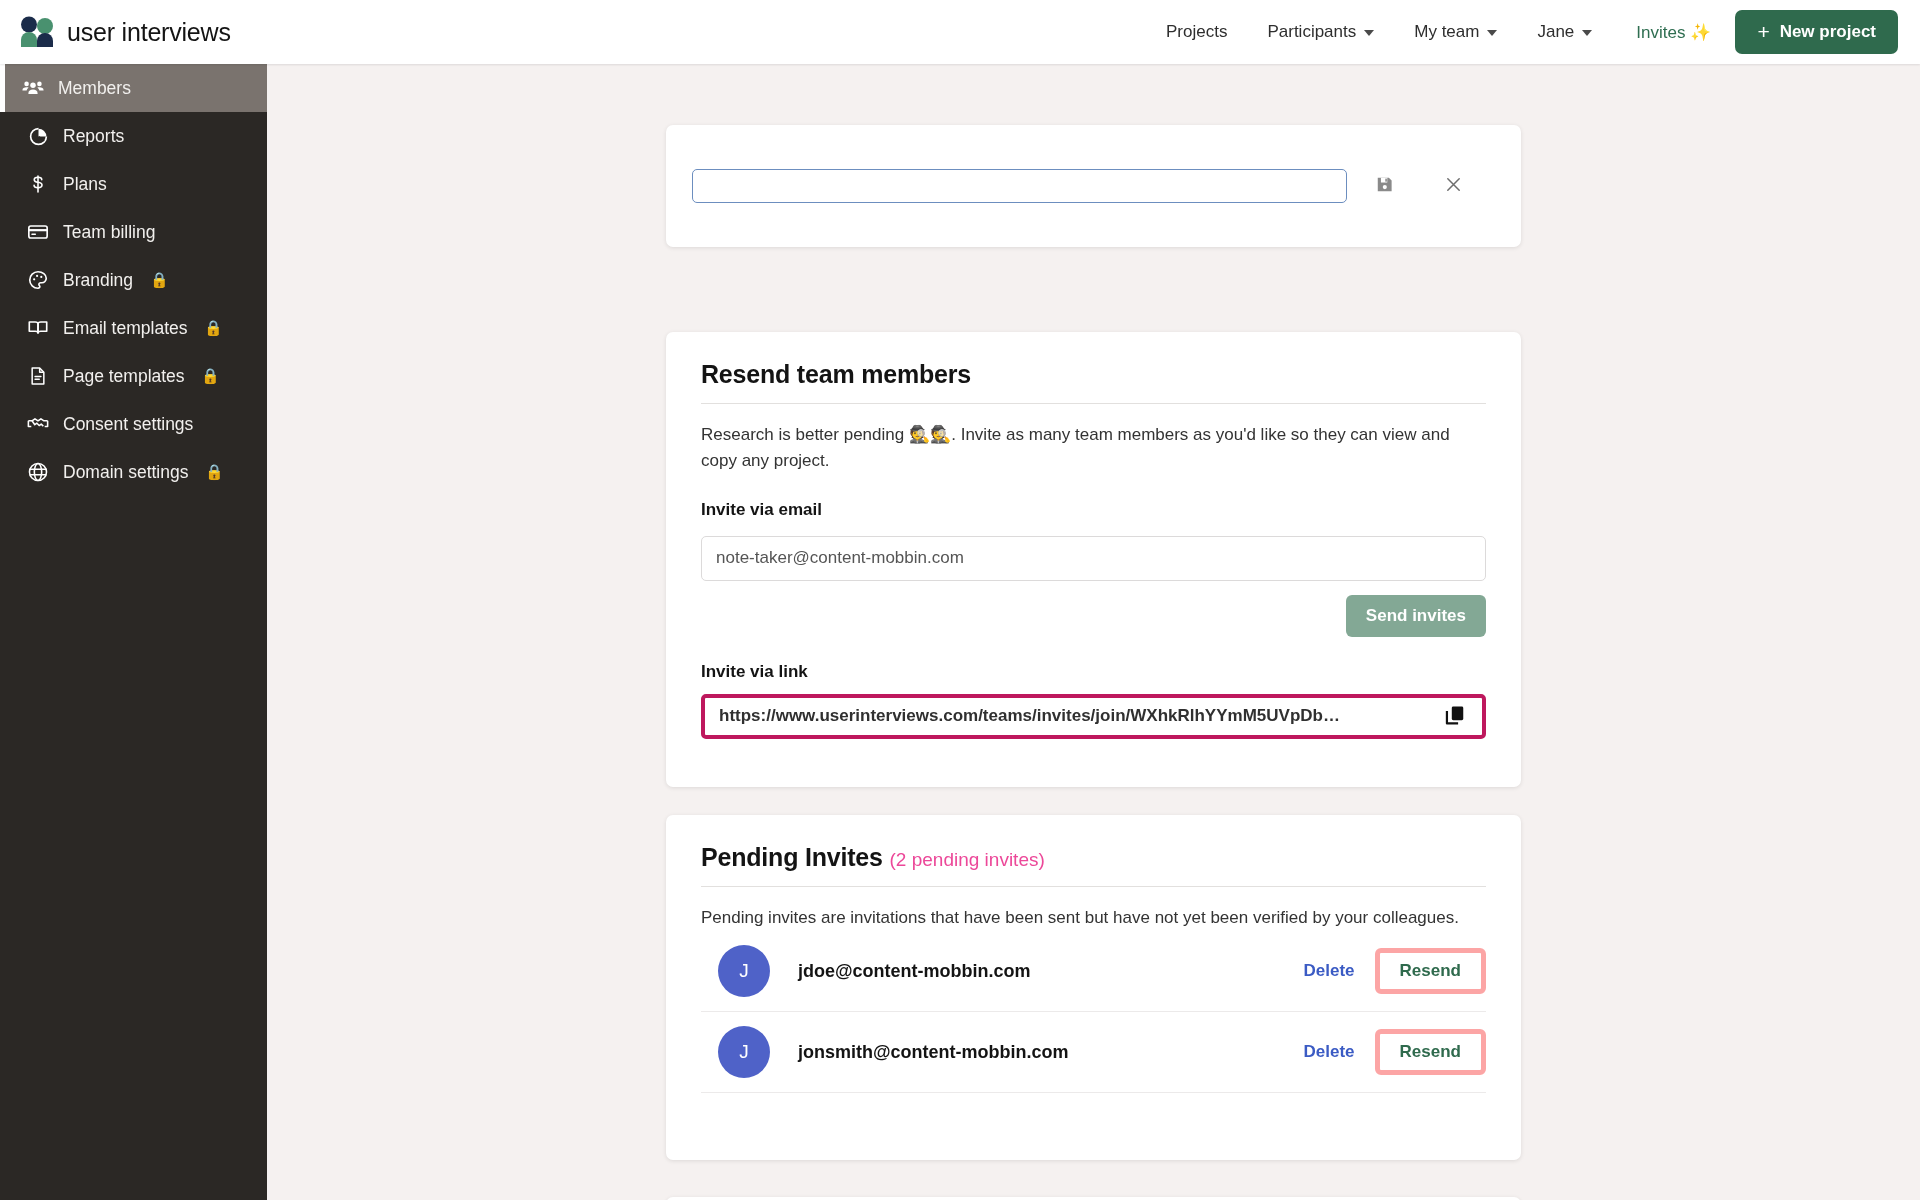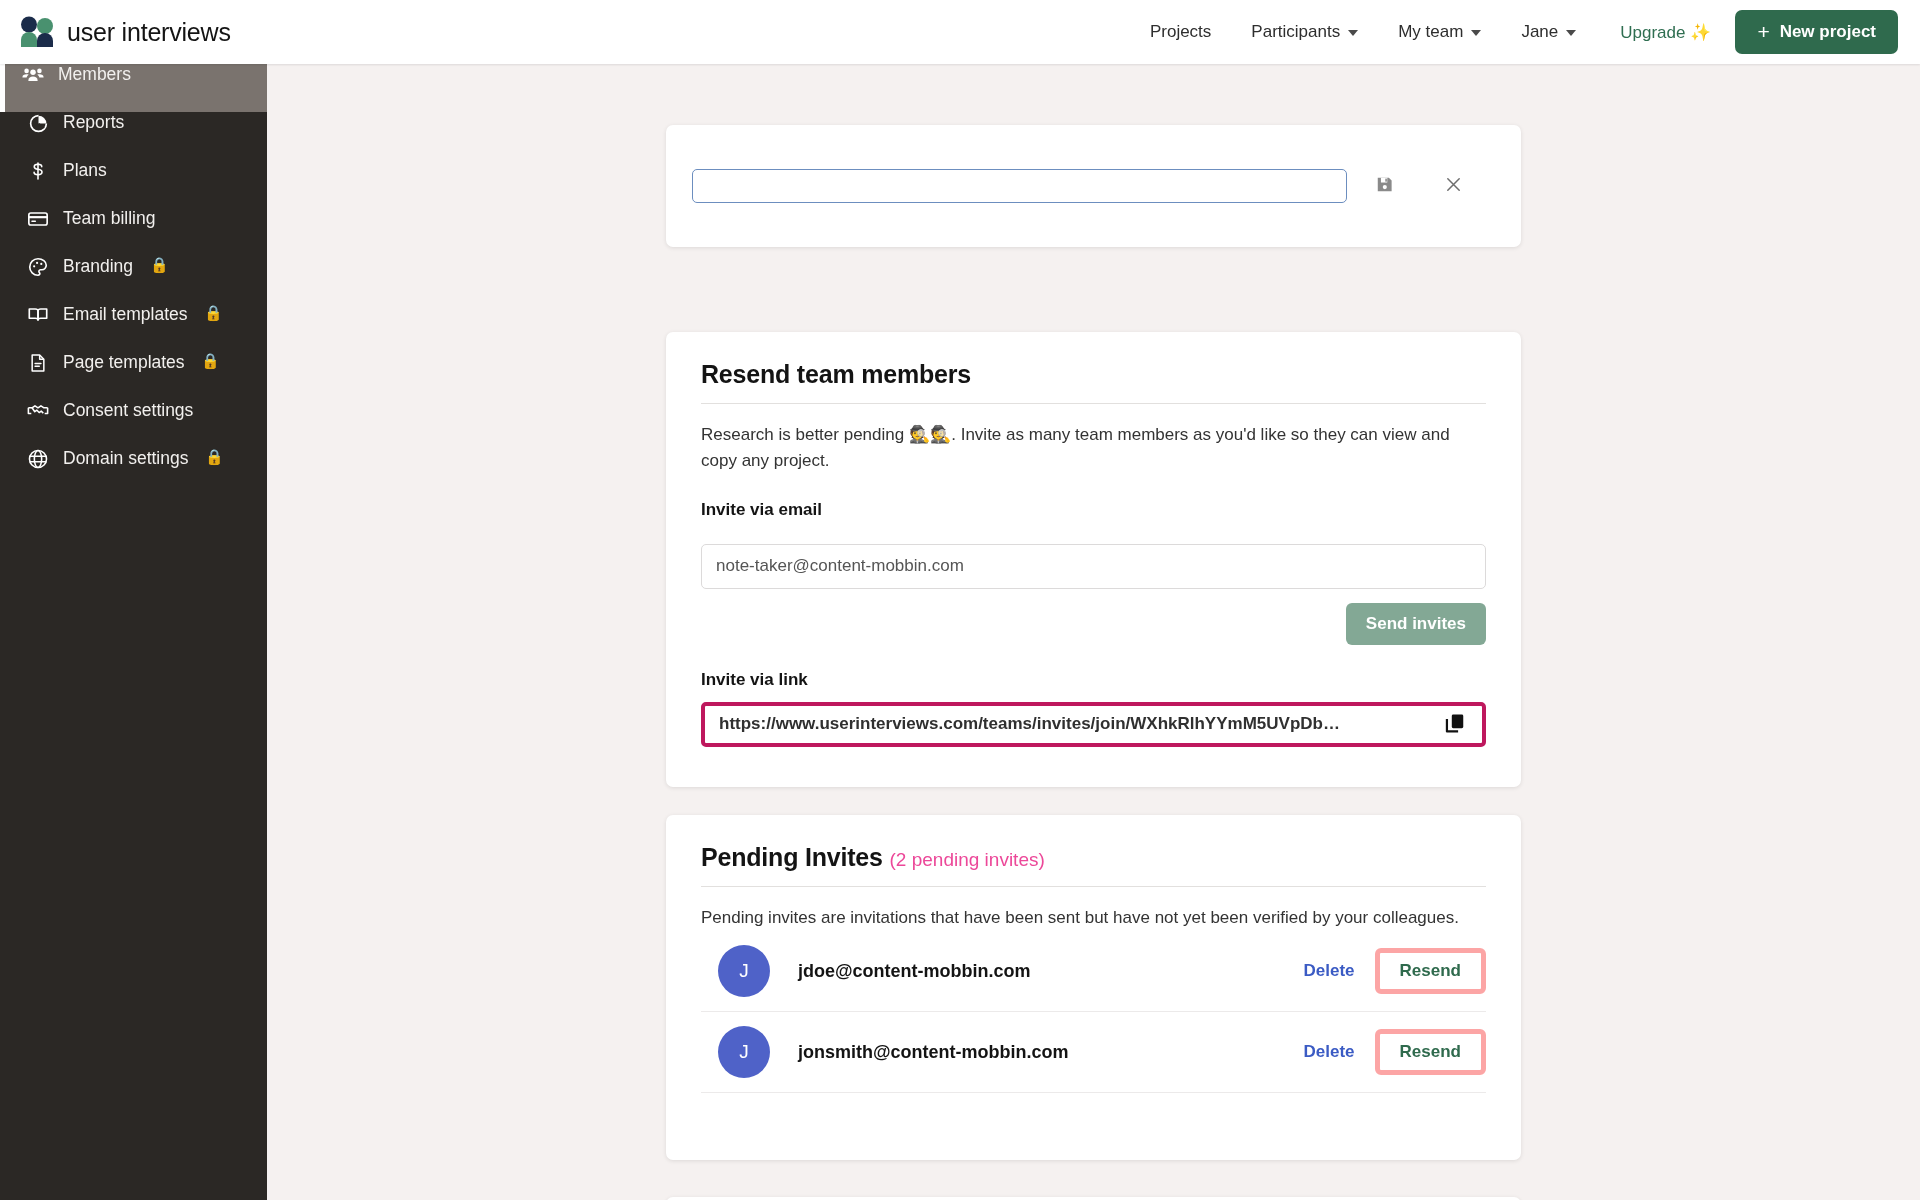--- a/index.html
+++ b/index.html
@@ -109,20 +109,21 @@
     position: absolute;
     top: 64px; left: 0;
     width: 267px;
     height: 1136px;
     background: #2b2825;
     padding-top: 0;
     z-index: 10;
   }
   .side-item {
     display: flex;
+    align-items: center;
     gap: 14px;
     height: 48px;
     padding-left: 22px;
     color: #f2f0ee;
     font-size: 17.5px;
     cursor: pointer;
     border-left: 5px solid transparent;
     position: relative;
   }
   .side-item.active {
@@ -226,21 +227,21 @@
   .text-input {
     width: 100%;
     height: 45px;
     border: 1px solid #dcdada;
     border-radius: 5px;
     padding: 0 14px;
     font-size: 17px;
     font-family: "Liberation Sans", sans-serif;
     color: #3a3a3a;
     outline: none;
-    margin-top: 24px;
+    margin-top: 16px;
     background: #fff;
   }
   .text-input::placeholder { color: #555555; }
   .btn-row { display: flex; justify-content: flex-end; margin-top: 14px; }
   .btn-send {
     background: #83a895;
     color: #ffffff;
     border: none;
     border-radius: 6px;
     height: 42px;
@@ -355,21 +356,21 @@
     </div>
     <div class="nav-item">
       <span>My team</span>
       <i class="caret"></i>
     </div>
     <div class="nav-item">
       <span>Jane</span>
       <i class="caret"></i>
     </div>
     <div class="nav-upgrade">
-      <span>Upgrade</span>
+      <span>Invites</span>
       <span class="sparkle">✨</span>
     </div>
     <button class="btn-new-project">
       <span class="plus">+</span>
       <span>New project</span>
     </button>
   </nav>
 </div>
 
 <aside class="sidebar">

